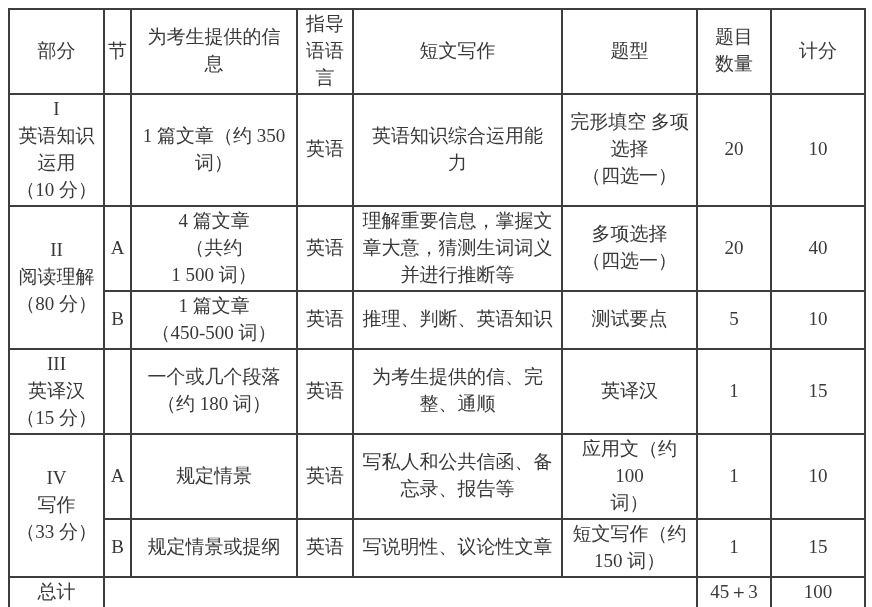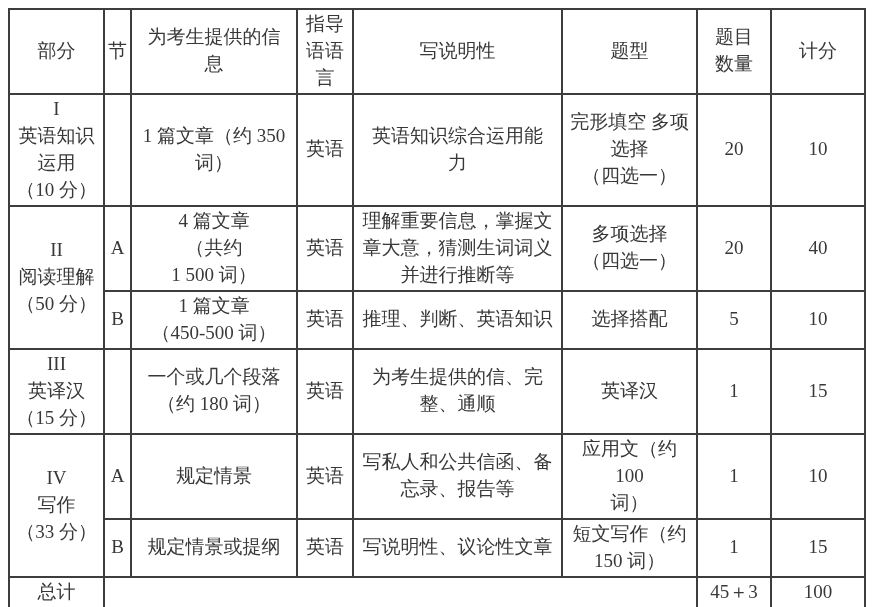--- a/index.html
+++ b/index.html
@@ -70,21 +70,21 @@
     </colgroup>
     <thead>
       <tr class="r-head">
         <th>部分</th>
         <th>节</th>
         <th>为考生提供的信
 息</th>
         <th>指导
 语语
 言</th>
-        <th>写说明性</th>
+        <th>短文写作</th>
         <th>题型</th>
         <th>题目
 数量</th>
         <th>计分</th>
       </tr>
     </thead>
     <tbody>
       <tr class="r1">
         <td>I
 英语知识
@@ -98,41 +98,41 @@
 力</td>
         <td>完形填空 多项
 选择
 （四选一）</td>
         <td>20</td>
         <td>10</td>
       </tr>
       <tr class="r2a">
         <td rowspan="2">II
 阅读理解
-（50 分）</td>
+（80 分）</td>
         <td>A</td>
         <td>4 篇文章
 （共约
 1 500 词）</td>
         <td>英语</td>
         <td>理解重要信息，掌握文
 章大意，猜测生词词义
 并进行推断等</td>
         <td>多项选择
 （四选一）</td>
         <td>20</td>
         <td>40</td>
       </tr>
       <tr class="r2b">
         <td>B</td>
         <td>1 篇文章
 （450-500 词）</td>
         <td>英语</td>
         <td>推理、判断、英语知识</td>
-        <td>选择搭配</td>
+        <td>测试要点</td>
         <td>5</td>
         <td>10</td>
       </tr>
       <tr class="r3">
         <td>III
 英译汉
 （15 分）</td>
         <td></td>
         <td>一个或几个段落
 （约 180 词）</td>

